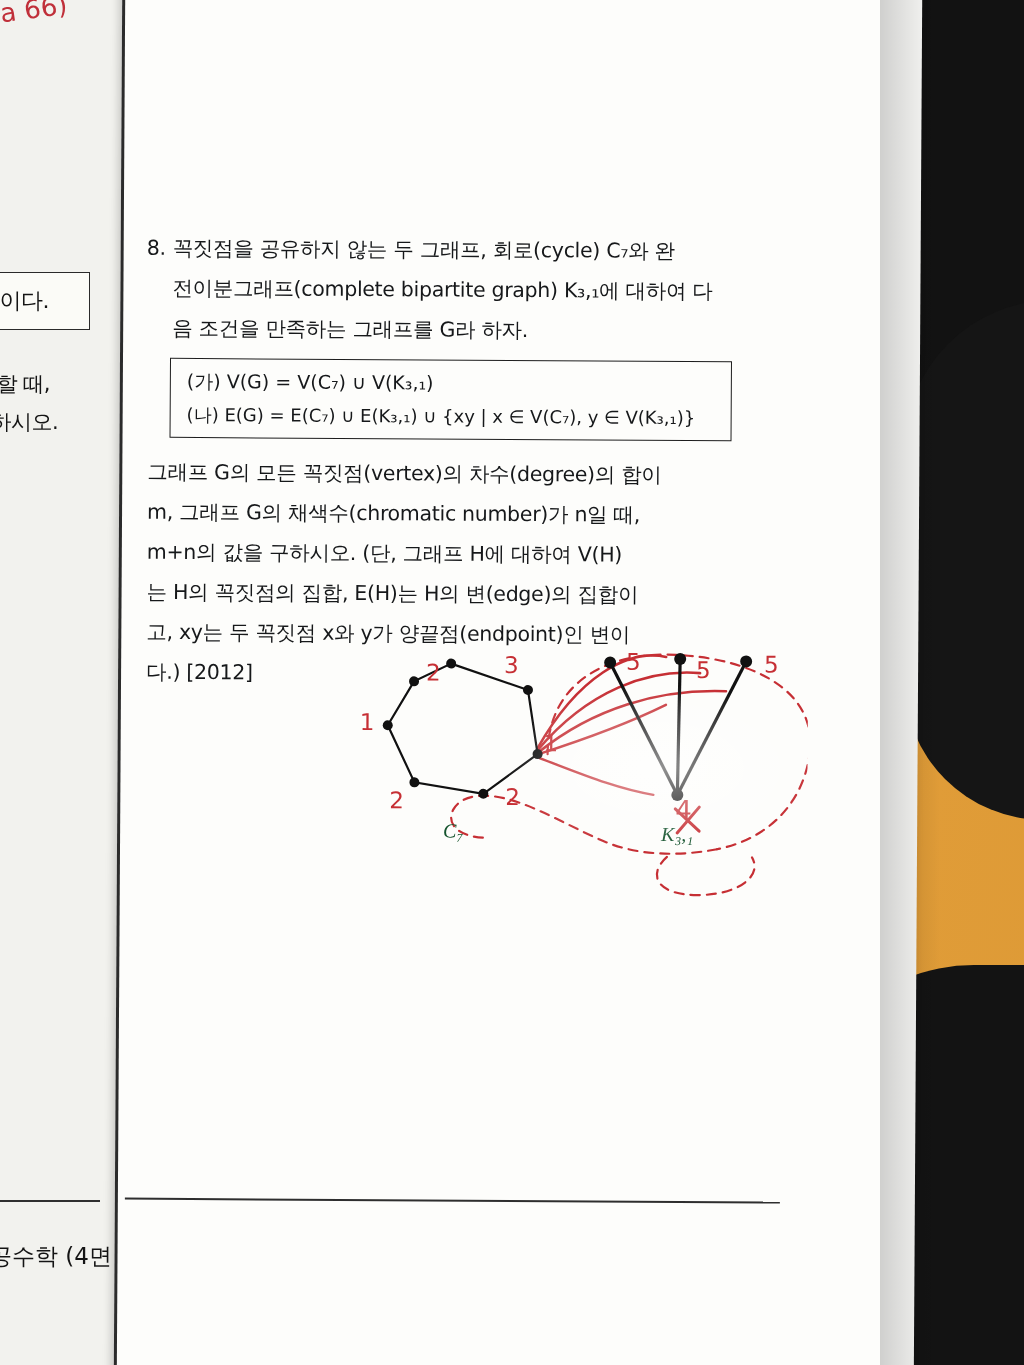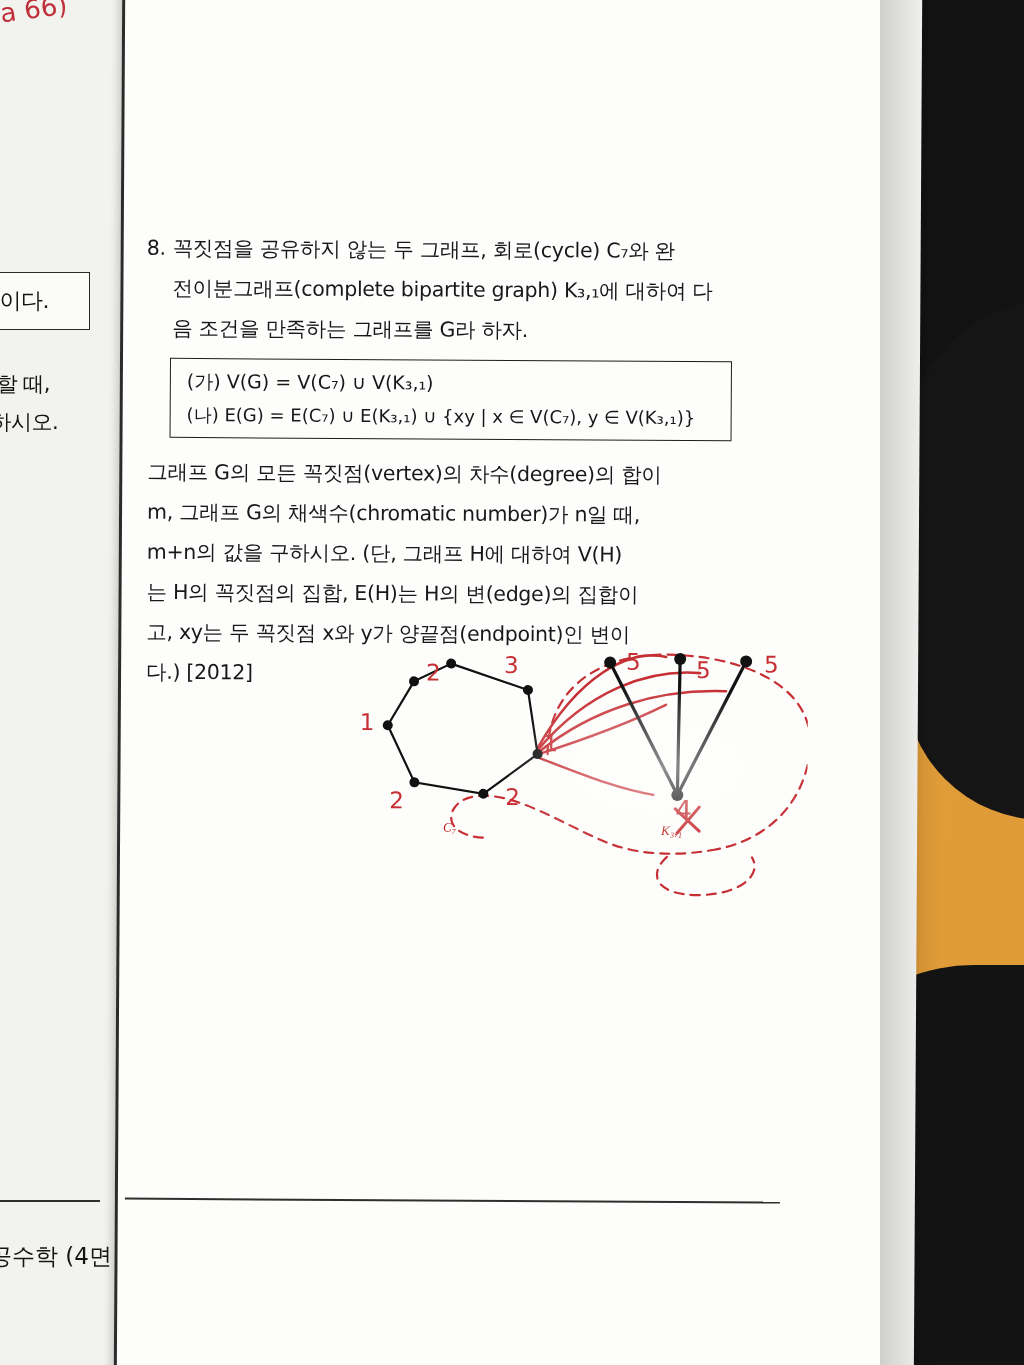--- a/index.html
+++ b/index.html
@@ -178,22 +178,22 @@
   .figure {
     position: absolute;
     left: 130px; top: 650px;
     width: 560px; height: 260px;
   }
   .figure svg { display: block; }
   .fig-label {
     position: absolute;
     font-family: "Liberation Serif", serif;
     font-style: italic;
-    font-size: 13px;
-    color: #b91c1c;
+    font-size: 20px;
+    color: #14532d;
   }
   .ann {
     position: absolute;
     color: #c62f34;
     font-family: "DejaVu Sans", sans-serif;
     font-size: 23px;
     font-weight: 500;
   }
   
   .glare {

